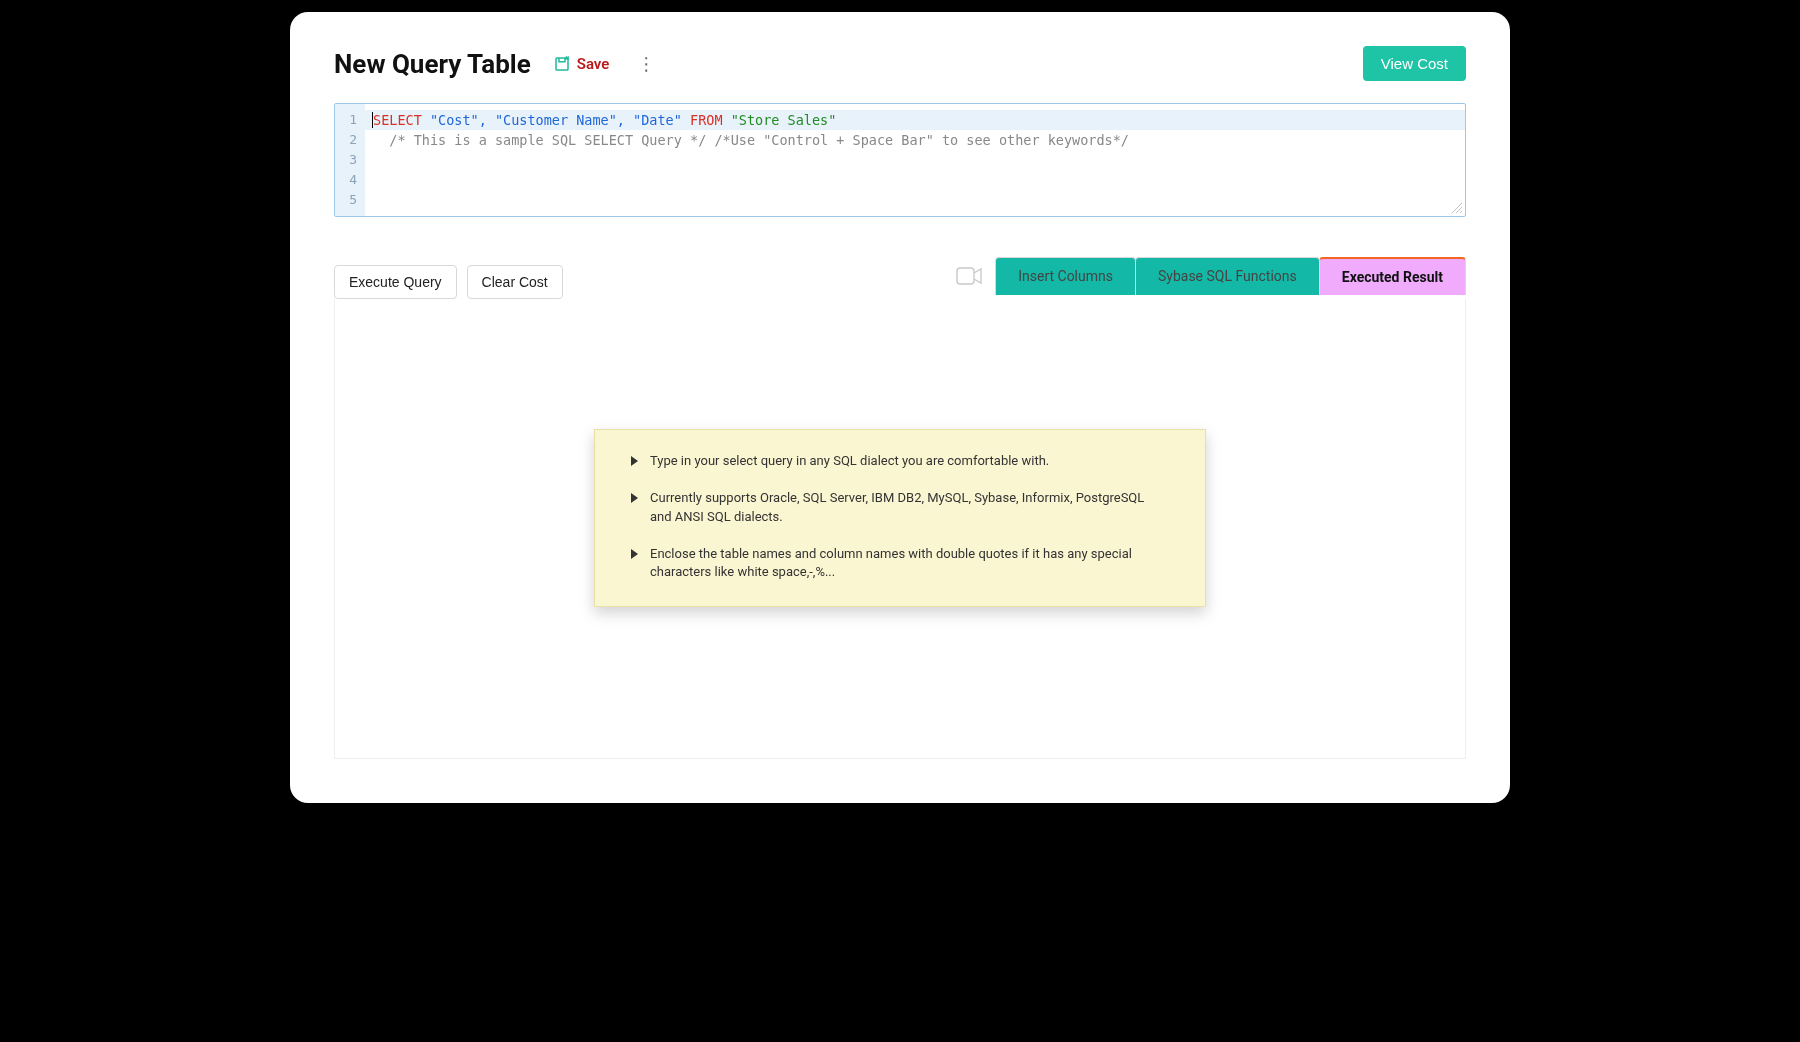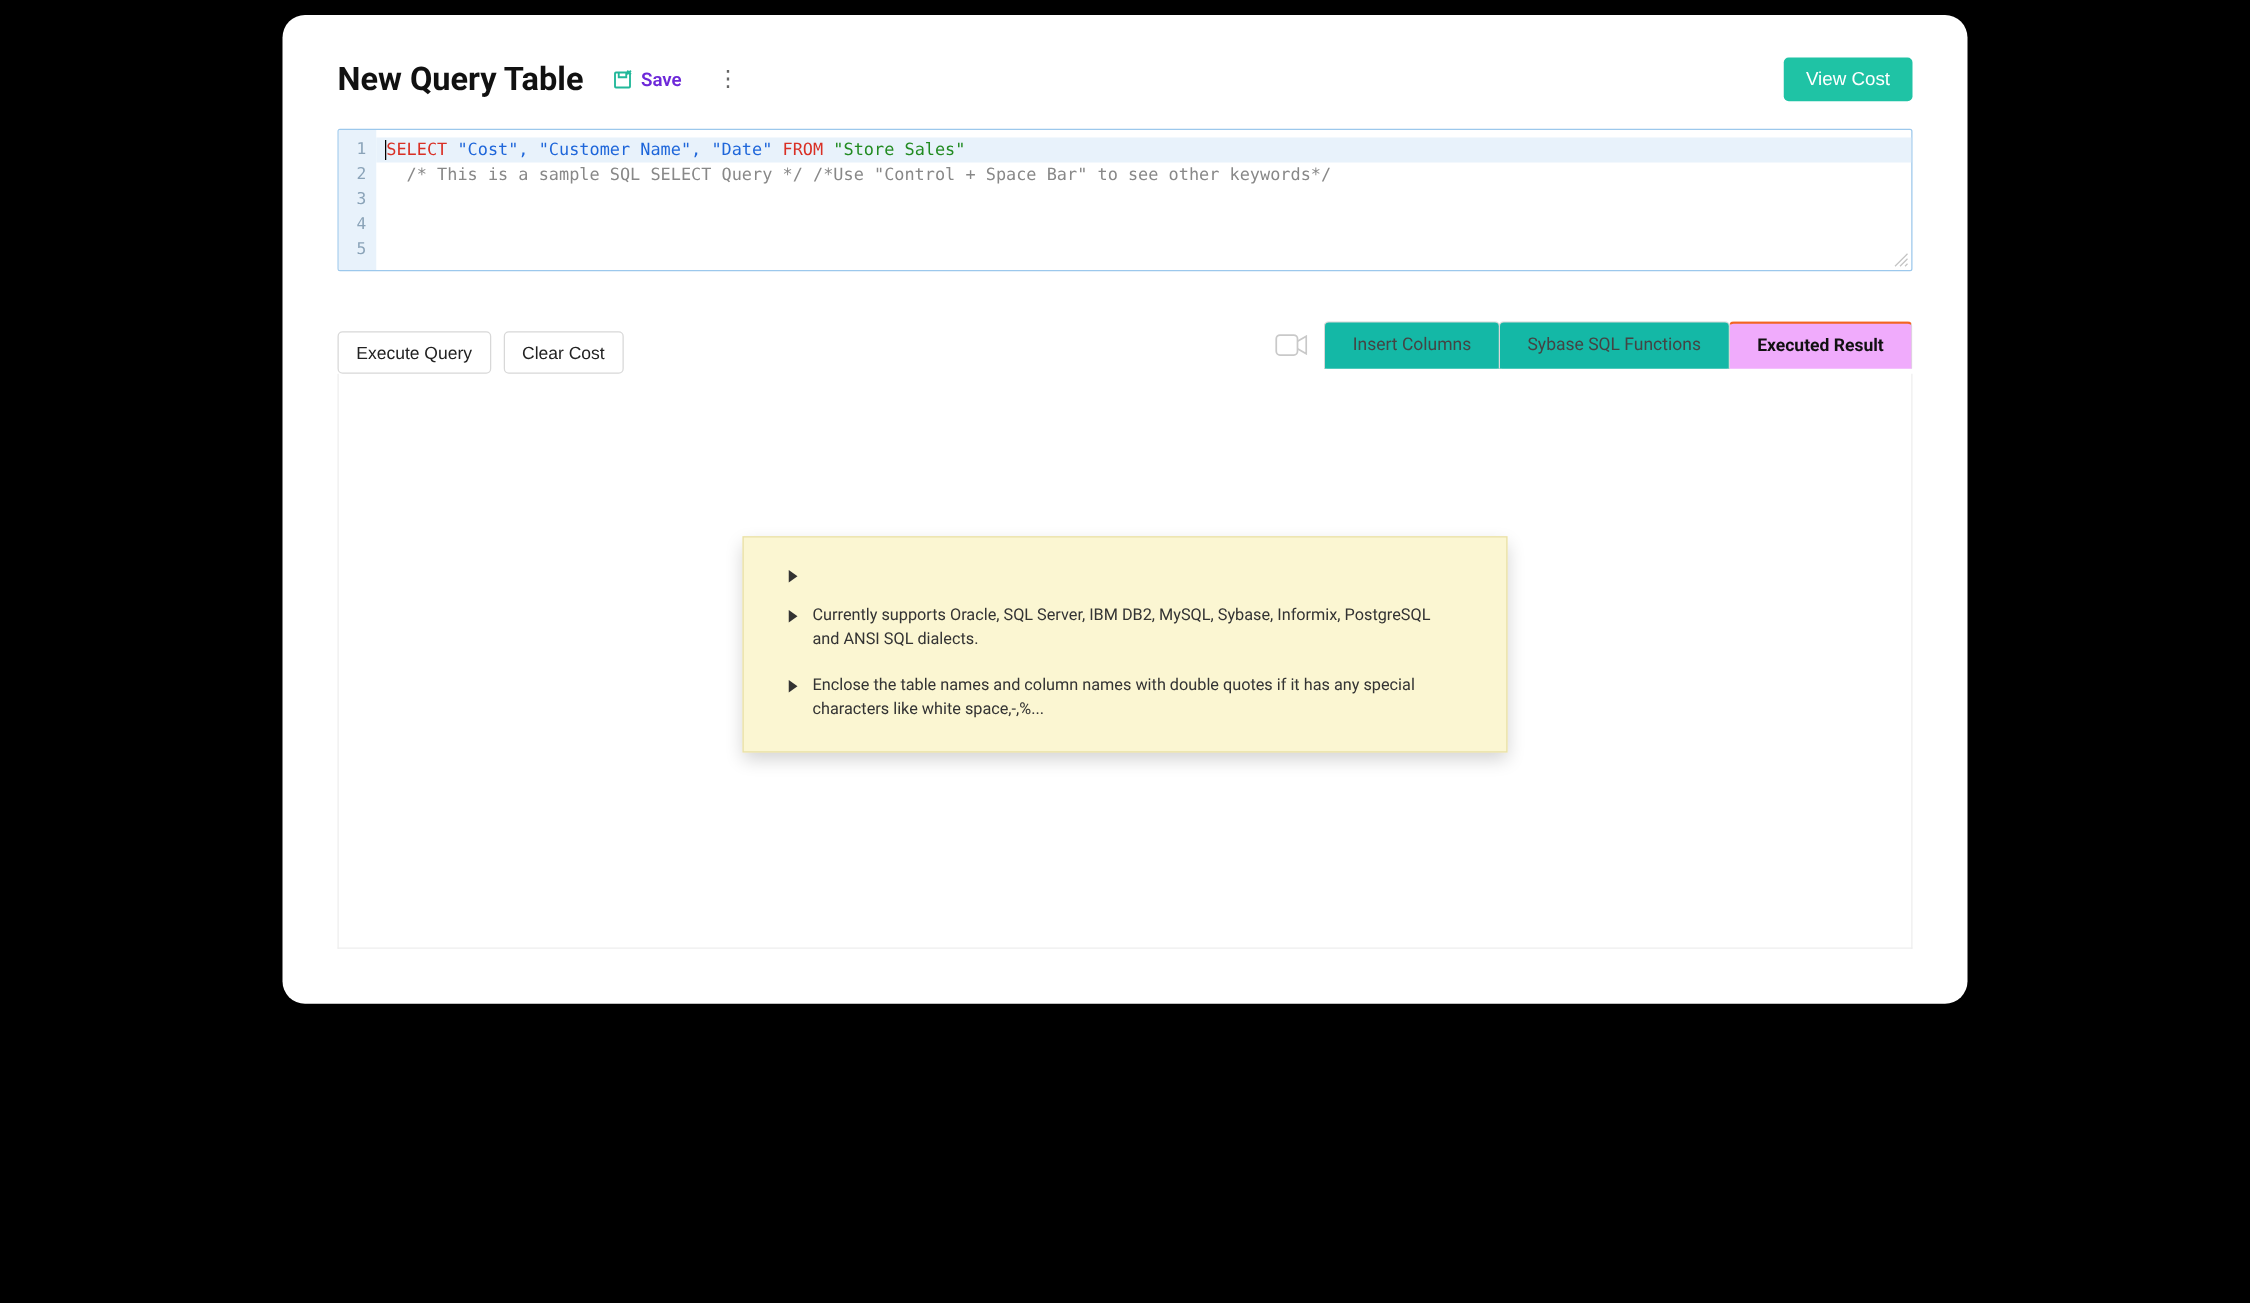--- a/index.html
+++ b/index.html
@@ -6,37 +6,37 @@
 body {
   font-family: -apple-system, BlinkMacSystemFont, "Segoe UI", Roboto, Helvetica, Arial, sans-serif;
   background: #000;
   display: flex;
   align-items: flex-start;
   justify-content: center;
   min-height: 100vh;
   padding: 12px;
 }
 .window {
-  width: 1348px;
+  width: 1220px;
   background: #fff;
   border-radius: 18px;
   box-shadow: 0 12px 40px rgba(0,0,0,0.5);
   padding: 34px 44px 44px 44px;
   position: relative;
 }
 .header {
   display: flex;
   align-items: center;
   justify-content: space-between;
   margin-bottom: 22px;
 }
 .header-left { display: flex; align-items: center; gap: 22px; }
 .page-title { font-size: 26px; font-weight: 700; color: #111; }
 .save-group { display: flex; align-items: center; gap: 6px; cursor: pointer; }
-.save-label { color: #6d28d9; font-weight: 600; font-size: 15px; }
+.save-label { color: #b91c1c; font-weight: 600; font-size: 15px; }
 .save-icon-svg { width: 18px; height: 18px; }
 .more-icon { color: #666; font-size: 18px; padding: 0 6px; cursor: pointer; line-height: 1; }
 .view-mode-btn {
   background: #1fc3a5;
   color: #fff;
   border: none;
   border-radius: 4px;
   padding: 9px 18px;
   font-size: 15px;
   font-weight: 500;
@@ -203,20 +203,21 @@
         <div class="tab active">Executed Result</div>
       </div>
     </div>
   </div>
 
   <div class="result-area">
     <div class="tip-box">
       <ul class="tip-list">
         <li class="tip-item">
           <span class="tri"></span>
+          <span>Type in your select query in any SQL dialect you are comfortable with.</span>
         </li>
         <li class="tip-item">
           <span class="tri"></span>
           <span>Currently supports Oracle, SQL Server, IBM DB2, MySQL, Sybase, Informix, PostgreSQL and ANSI SQL dialects.</span>
         </li>
         <li class="tip-item">
           <span class="tri"></span>
           <span>Enclose the table names and column names with double quotes if it has any special characters like white space,-,%...</span>
         </li>
       </ul>

